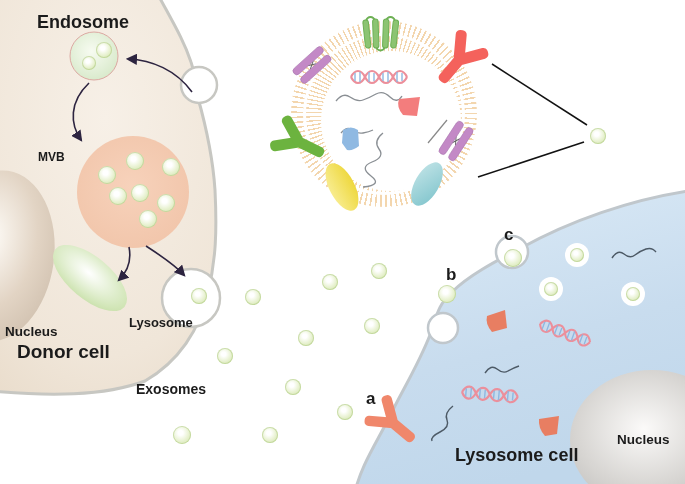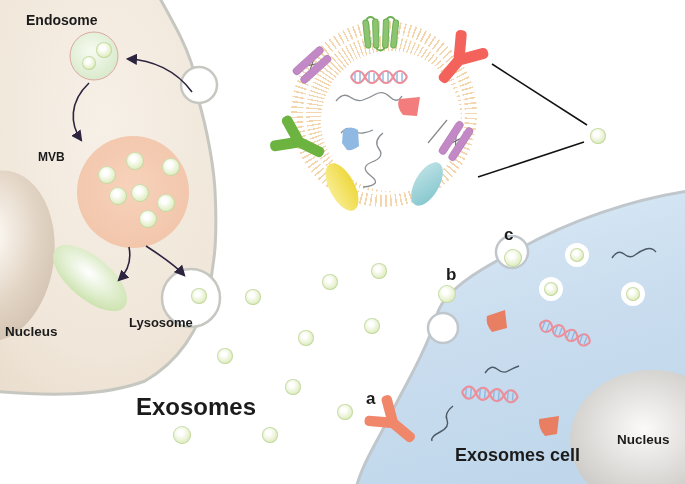--- a/index.html
+++ b/index.html
@@ -184,23 +184,24 @@
     <path d="M 485,373 q 6,-9 12,-4 t 11,2 t 11,-5" fill="none" stroke="#4d5a66" stroke-width="1.4"></path>
     <path d="M 453,406 q -9,7 -6,14 t -7,12 t -8,9" fill="none" stroke="#4d5a66" stroke-width="1.4"></path>
     <use href="#dna" transform="translate(540,324) rotate(20) scale(0.95)"></use>
     <use href="#dna" transform="translate(462,392) rotate(5)"></use>
     <path d="M 487,316 L 505,310 L 507,328 L 492,332 Q 485,324 487,316 Z" fill="#e87e62"></path>
     <path d="M 539,419 L 559,416 L 557,434 L 545,436 Q 538,428 539,419 Z" fill="#e87e62"></path>
 
     <use href="#yshape" transform="translate(393,423) rotate(-50) scale(0.95)" style="color:#f0876b"></use>
   </svg>
 
-  <div class="lbl" style="left:26px;top:12px;font-size:14px;">Endosome</div>
+  <div class="lbl" style="left:37px;top:12px;font-size:18px;">Endosome</div>
   <div class="lbl" style="left:38px;top:150px;font-size:12px;">MVB</div>
   <div class="lbl" style="left:5px;top:324px;font-size:13.5px;">Nucleus</div>
   <div class="lbl" style="left:85px;top:315px;font-size:13px;padding-left:44px;">Lysosome</div>
-  <div class="lbl" style="left:136px;top:393px;font-size:24px;text-align:center;">Exosomes</div>
+  <div class="lbl" style="left:17px;top:341px;font-size:19px;">Donor cell</div>
+  <div class="lbl" style="left:136px;top:381px;font-size:14px;text-align:center;">Exosomes</div>
   <div class="lbl" style="left:366px;top:389px;font-size:17px;">a</div>
   <div class="lbl" style="left:446px;top:265px;font-size:17px;">b</div>
   <div class="lbl" style="left:504px;top:225px;font-size:17px;">c</div>
-  <div class="lbl" style="left:455px;top:445px;font-size:18px;">Exosomes cell</div>
+  <div class="lbl" style="left:455px;top:445px;font-size:18px;">Lysosome cell</div>
   <div class="lbl" style="left:617px;top:432px;font-size:13.5px;">Nucleus</div>
 </div>
 
 </body></html>

